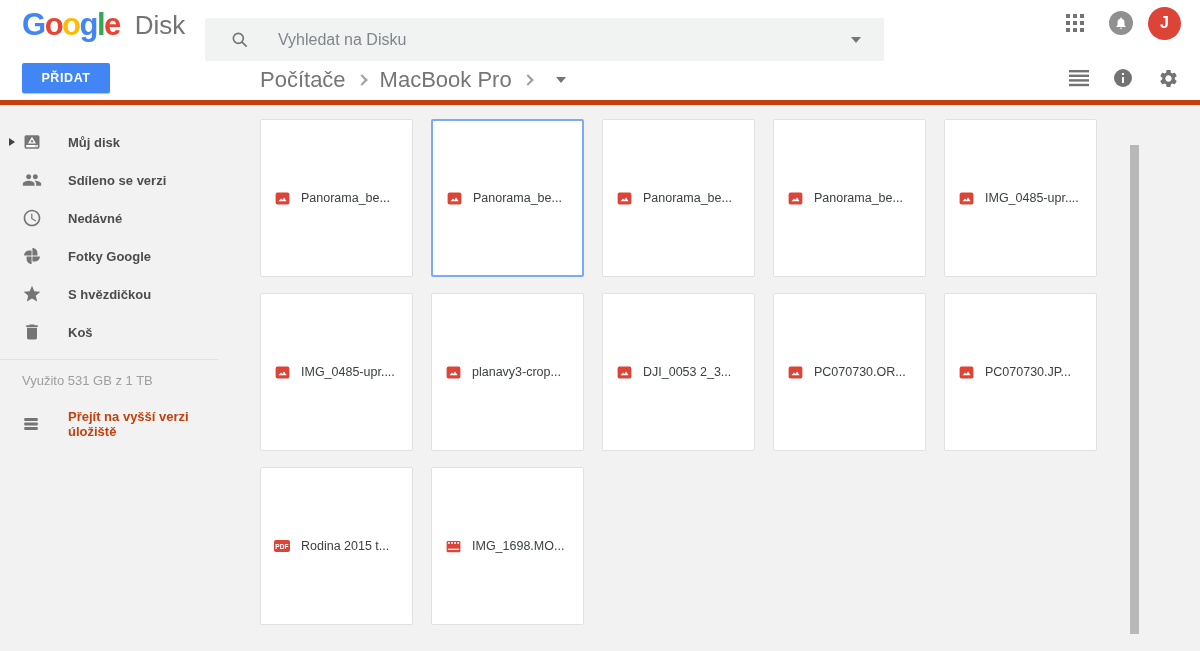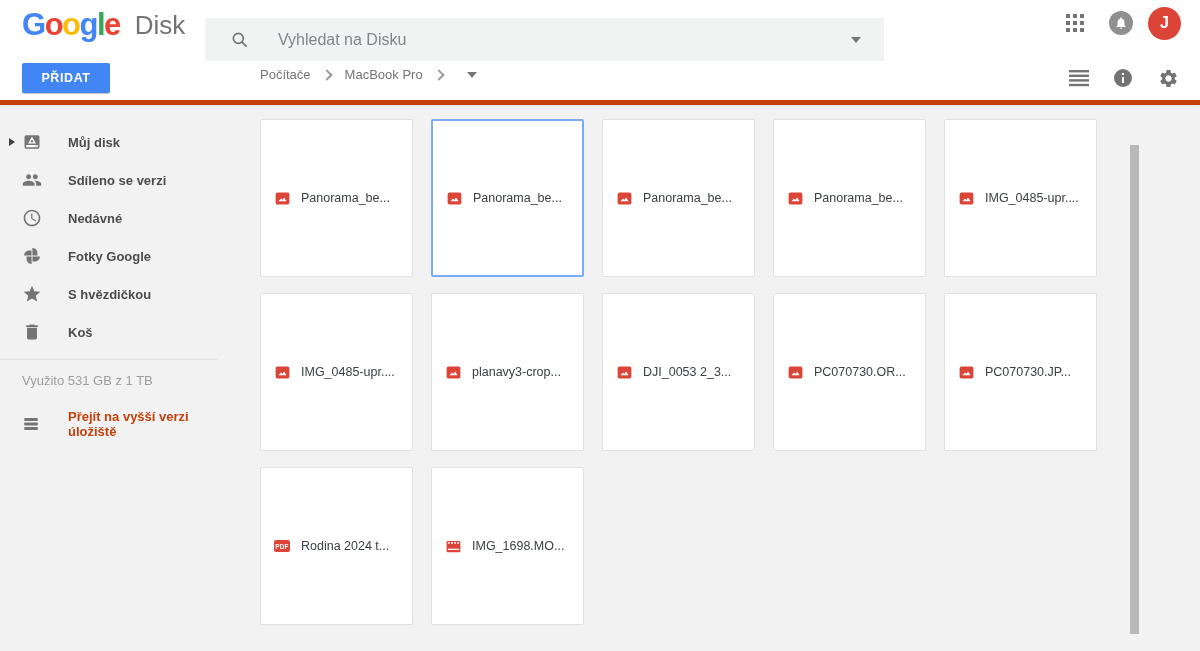--- a/index.html
+++ b/index.html
@@ -27,21 +27,21 @@
   .apps-icon { width:18px; height:18px; margin-right:25px; cursor:pointer; }
   .bell { width:24px; height:24px; border-radius:50%; background:#909090; margin-right:15px;
     display:flex; align-items:center; justify-content:center; cursor:pointer; }
   .avatar { width:33px; height:33px; border-radius:50%; background:#db4437; color:#fff;
     font-size:16px; font-weight:bold; display:flex; align-items:center; justify-content:center; cursor:pointer; }
 
   
   .add-btn { position:absolute; left:22px; top:63px; width:88px; height:30px; background:#4285f4;
     color:#fff; font-size:12.5px; font-weight:bold; letter-spacing:.6px; border:none; border-radius:2px;
     box-shadow:0 1px 1px rgba(0,0,0,.25); cursor:pointer; font-family:inherit; }
-  .breadcrumb { position:absolute; left:260px; top:67px; display:flex; align-items:center; font-size:13px; }
+  .breadcrumb { position:absolute; left:260px; top:67px; display:flex; align-items:center; font-size:22px; }
   .crumb { color:#757575; cursor:pointer; }
   .crumb-sep { display:inline-block; width:8px; height:8px; border:solid #9e9e9e; border-width:0 2px 2px 0;
     transform:rotate(-45deg); margin:0 14px 0 12px; }
   .crumb-current { color:#212121; font-weight:bold; cursor:pointer; }
   .crumb-caret { width:0; height:0; border-left:5px solid transparent; border-right:5px solid transparent;
     border-top:6px solid #757575; margin-left:10px; cursor:pointer; }
 
   .view-actions { position:absolute; right:21px; top:63px; height:30px; display:flex; align-items:center; }
   .listview-icon { width:20px; height:18px; margin-right:25px; cursor:pointer; }
   .info-icon { width:18px; height:18px; border-radius:50%; background:#737373; position:relative;
@@ -408,21 +408,21 @@
   </div>
 
   <div class="card">
     <div class="thumb thumb-pdf">
         <span class="pdf-big">PDF</span>
       </div>
     <div class="card-footer">
       <span class="file-icon">
           <span class="mini-pdf">PDF</span>
         </span>
-      <span class="file-name">Rodina 2024 t...</span>
+      <span class="file-name">Rodina 2015 t...</span>
     </div>
   </div>
 
   <div class="card">
     <div class="thumb thumb-snow-video">
         <div class="film"></div>
         <div class="play-btn"></div>
       </div>
     <div class="card-footer">
       <span class="file-icon">

